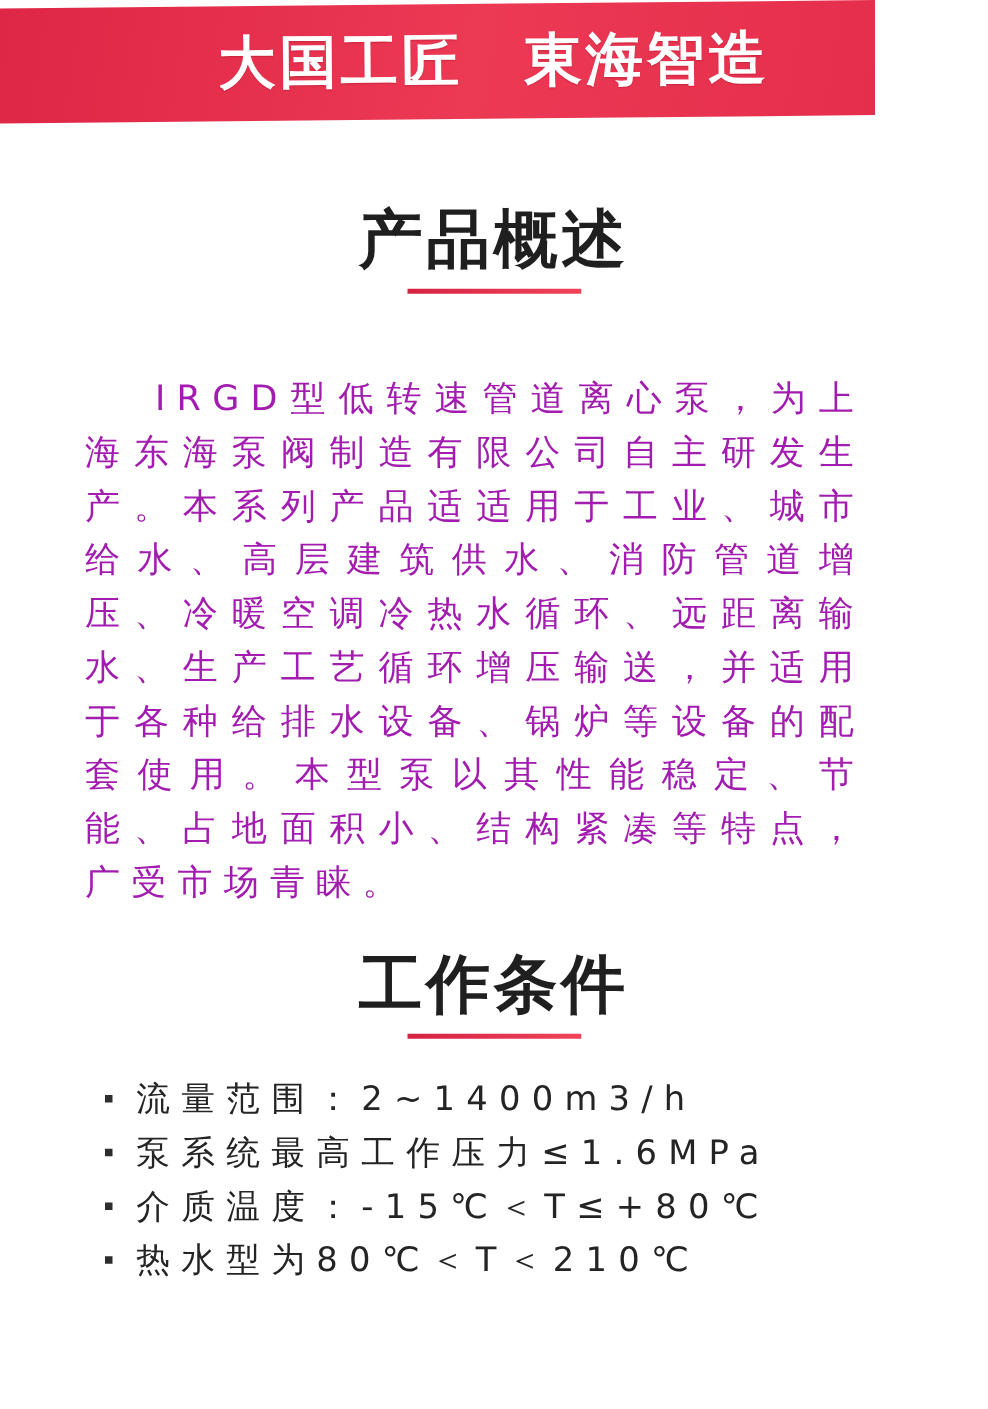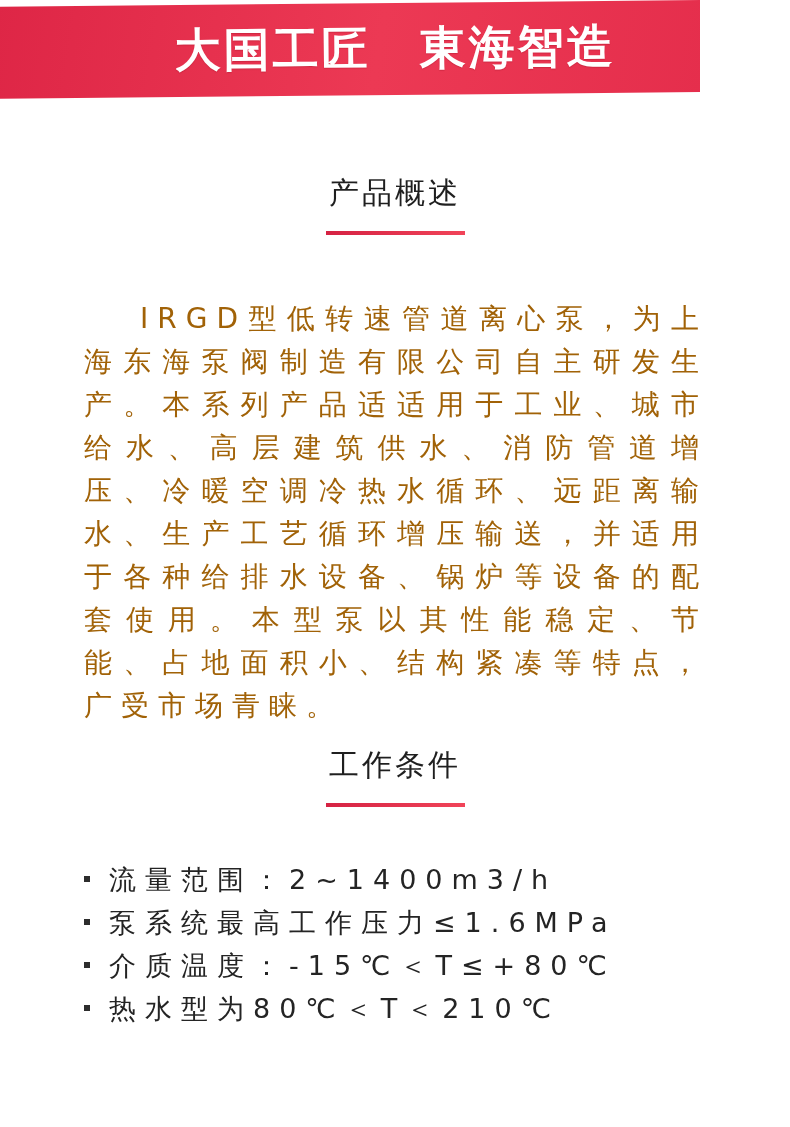--- a/index.html
+++ b/index.html
@@ -40,46 +40,46 @@
 
   
   .section-head {
     position: absolute;
     left: 0;
     width: 790px;
     text-align: center;
   }
   .section-head h2 {
     margin: 0;
-    font-size: 30px;
-    font-weight: 400;
+    font-size: 51px;
+    font-weight: 700;
     color: #1f1f1f;
     letter-spacing: 3px;
     line-height: 50px;
   }
   .title-underline {
     width: 139px;
     height: 4px;
     margin: 13px auto 0 auto;
     background: linear-gradient(to right, #d52243, #f14459);
   }
   #overview-head { top: 168px; }
-  #conditions-head { top: 740px; }
+  #conditions-head { top: 764px; }
 
   
   .overview-paragraph {
     position: absolute;
     top: 297px;
-    left: 84px;
+    left: 68px;
     width: 624px;
     margin: 0;
     font-size: 28px;
     line-height: 43px;
     letter-spacing: 9px;
-    color: #a16207;
+    color: #a21caf;
     text-align: justify;
     text-indent: 56px;
   }
 
   
   .conditions-list {
     position: absolute;
     top: 858px;
     left: 84px;
     width: 660px;

